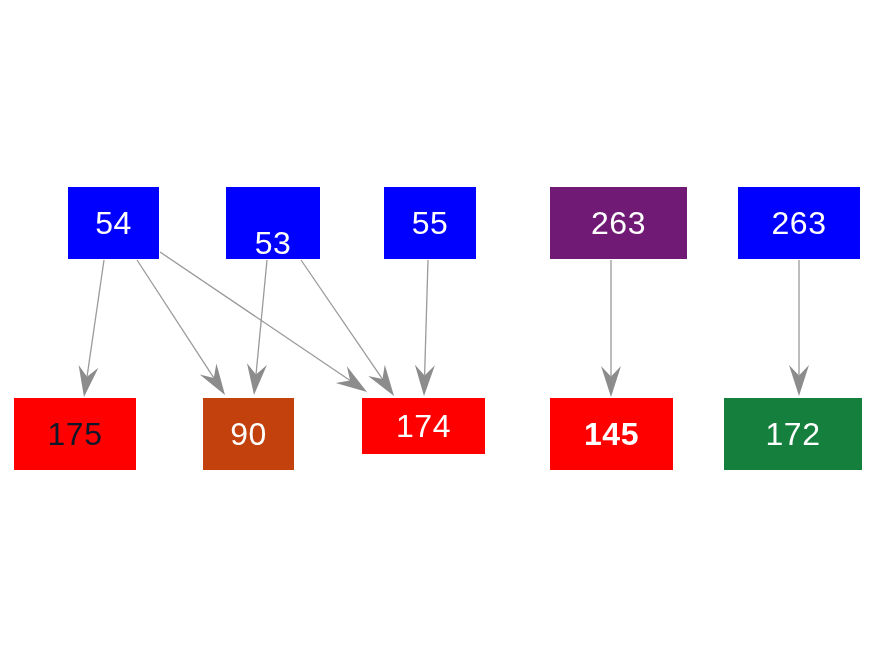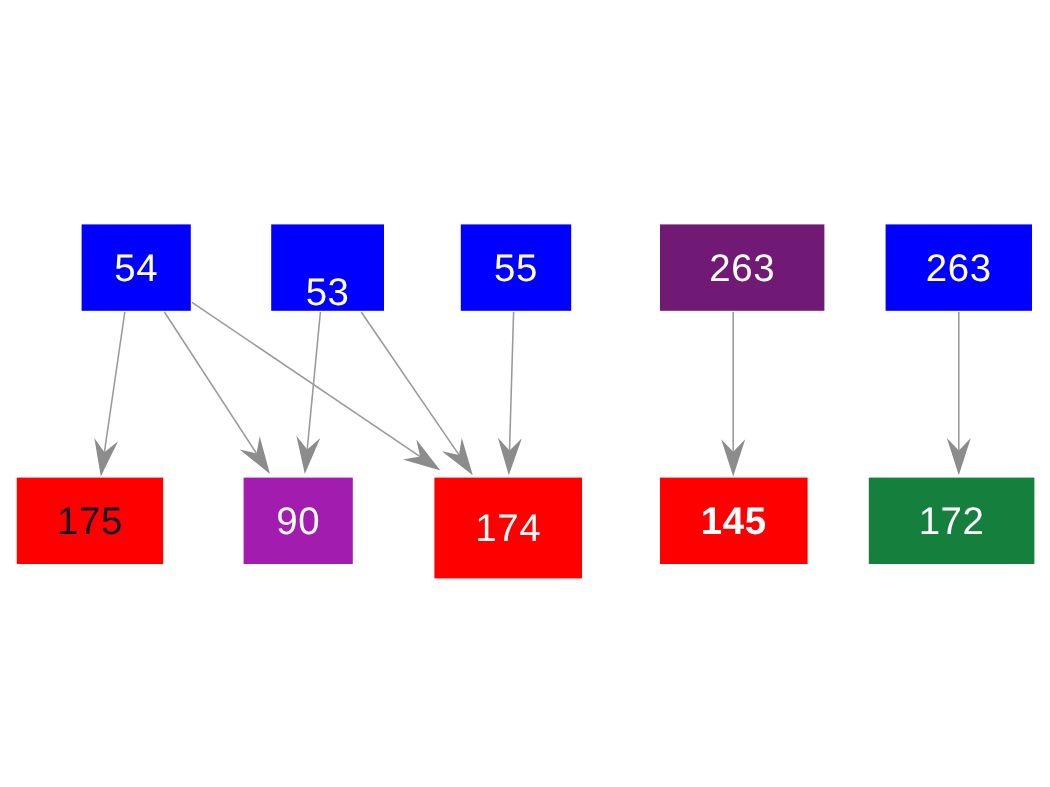--- a/index.html
+++ b/index.html
@@ -87,24 +87,24 @@
       </div>
       <div class="node" style="left: 550px; top: 187px; width: 137px; height: 72px; background: #701a75; justify-content: center;">
         <span style="color: rgb(255, 255, 255);">263</span>
       </div>
       <div class="node" style="left: 738px; top: 187px; width: 122px; height: 72px; background: rgb(0, 0, 255);">
         <span style="color: rgb(255, 255, 255);">263</span>
       </div>
       <div class="node" style="left: 14px; top: 398px; width: 122px; height: 72px; background: rgb(255, 0, 0);">
         <span style="color: #0f172a;">175</span>
       </div>
-      <div class="node" style="left: 203px; top: 398px; width: 91px; height: 72px; background: #a21caf;">
+      <div class="node" style="left: 203px; top: 398px; width: 91px; height: 72px; background: #c2410c;">
         <span style="color: rgb(255, 255, 255);">90</span>
       </div>
-      <div class="node" style="left: 362px; top: 398px; width: 123px; height: 84px; background: rgb(255, 0, 0);">
+      <div class="node" style="left: 362px; top: 398px; width: 123px; height: 56px; background: rgb(255, 0, 0);">
         <span style="color: rgb(255, 255, 255);">174</span>
       </div>
       <div class="node" style="left: 550px; top: 398px; width: 123px; height: 72px; background: rgb(255, 0, 0); font-weight: bold;">
         <span style="color: rgb(255, 255, 255);">145</span>
       </div>
       <div class="node" style="left: 724px; top: 398px; width: 138px; height: 72px; background: #15803d;">
         <span style="color: rgb(255, 255, 255);">172</span>
       </div>
     </div>
 </div>

